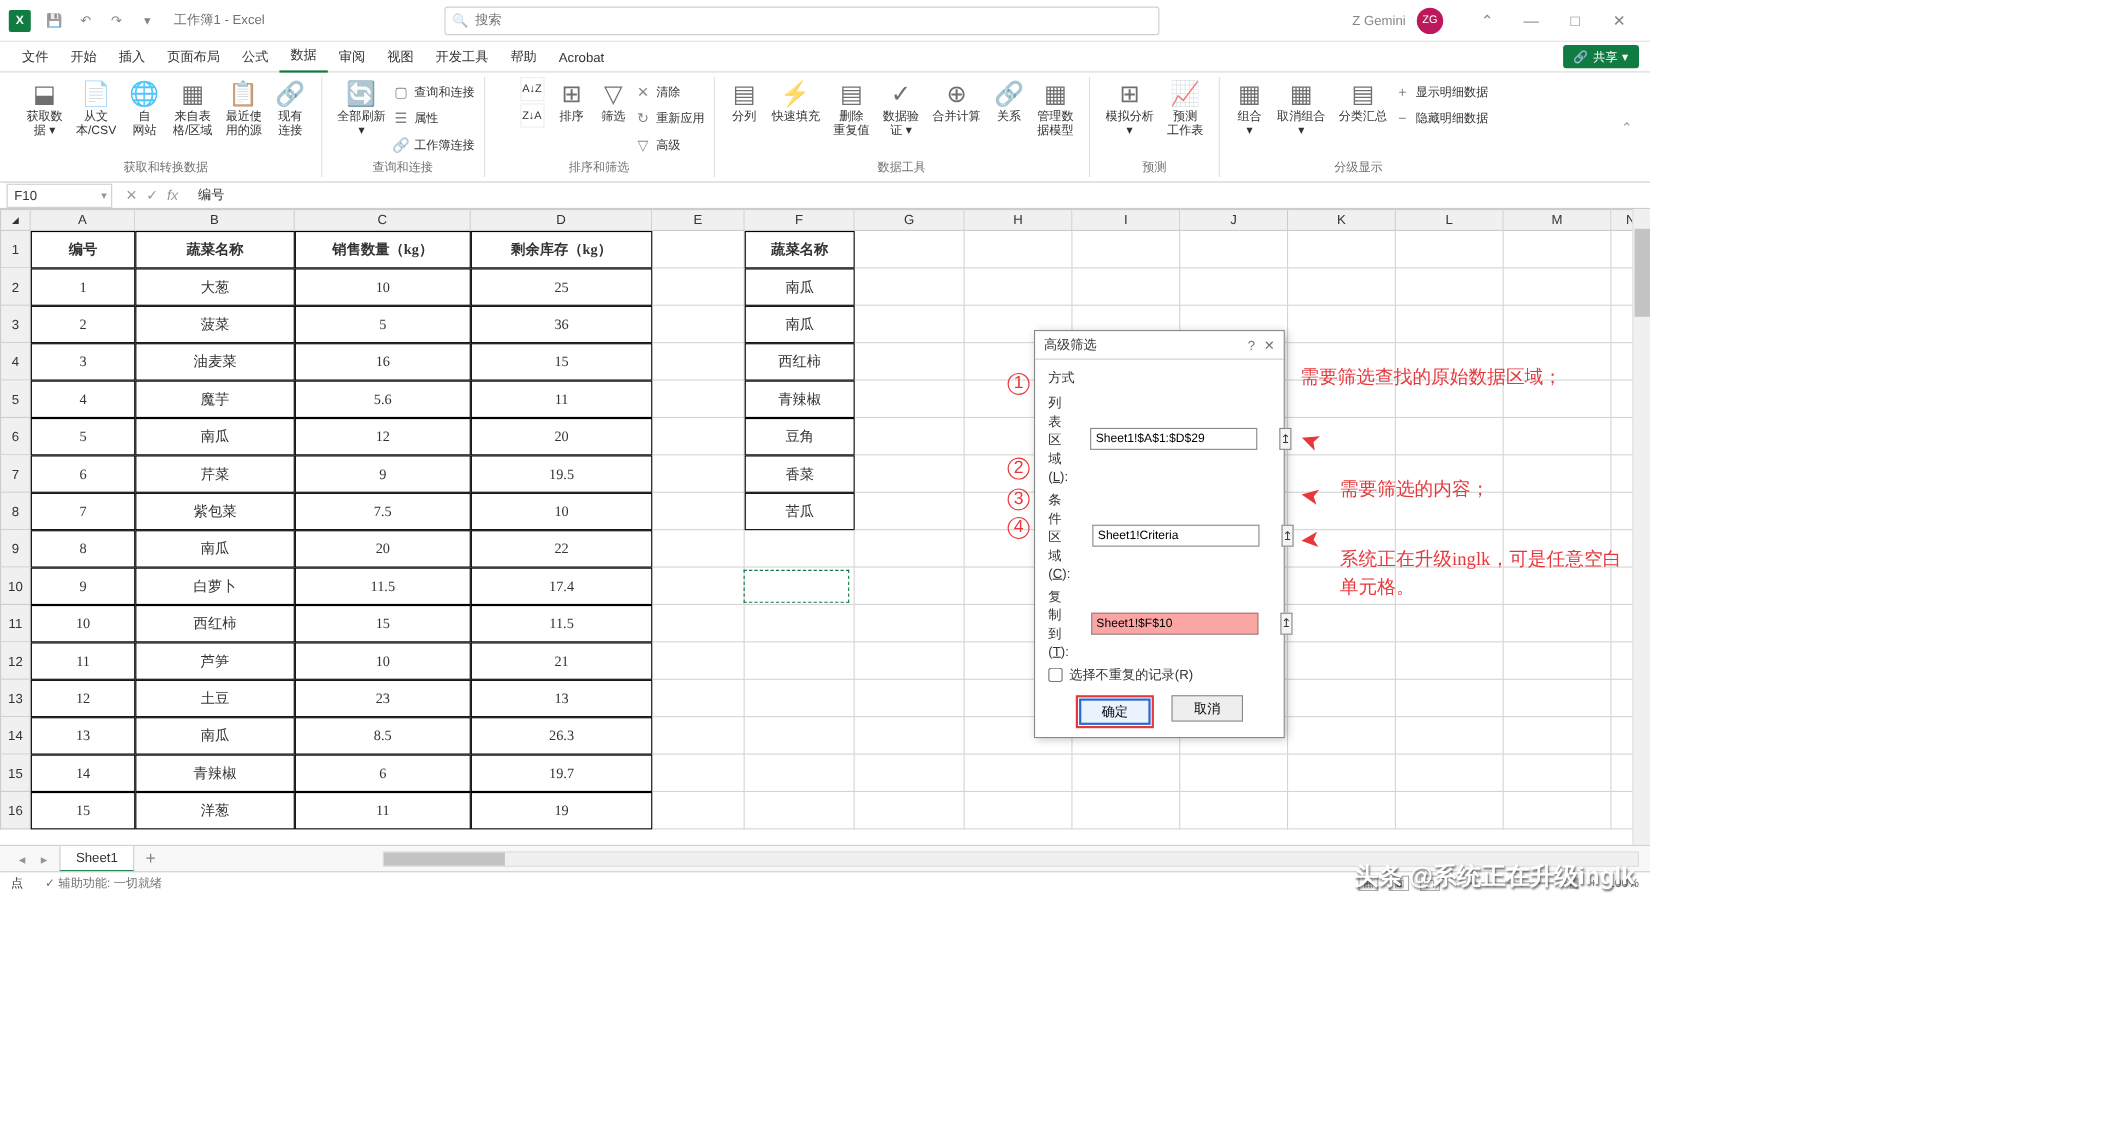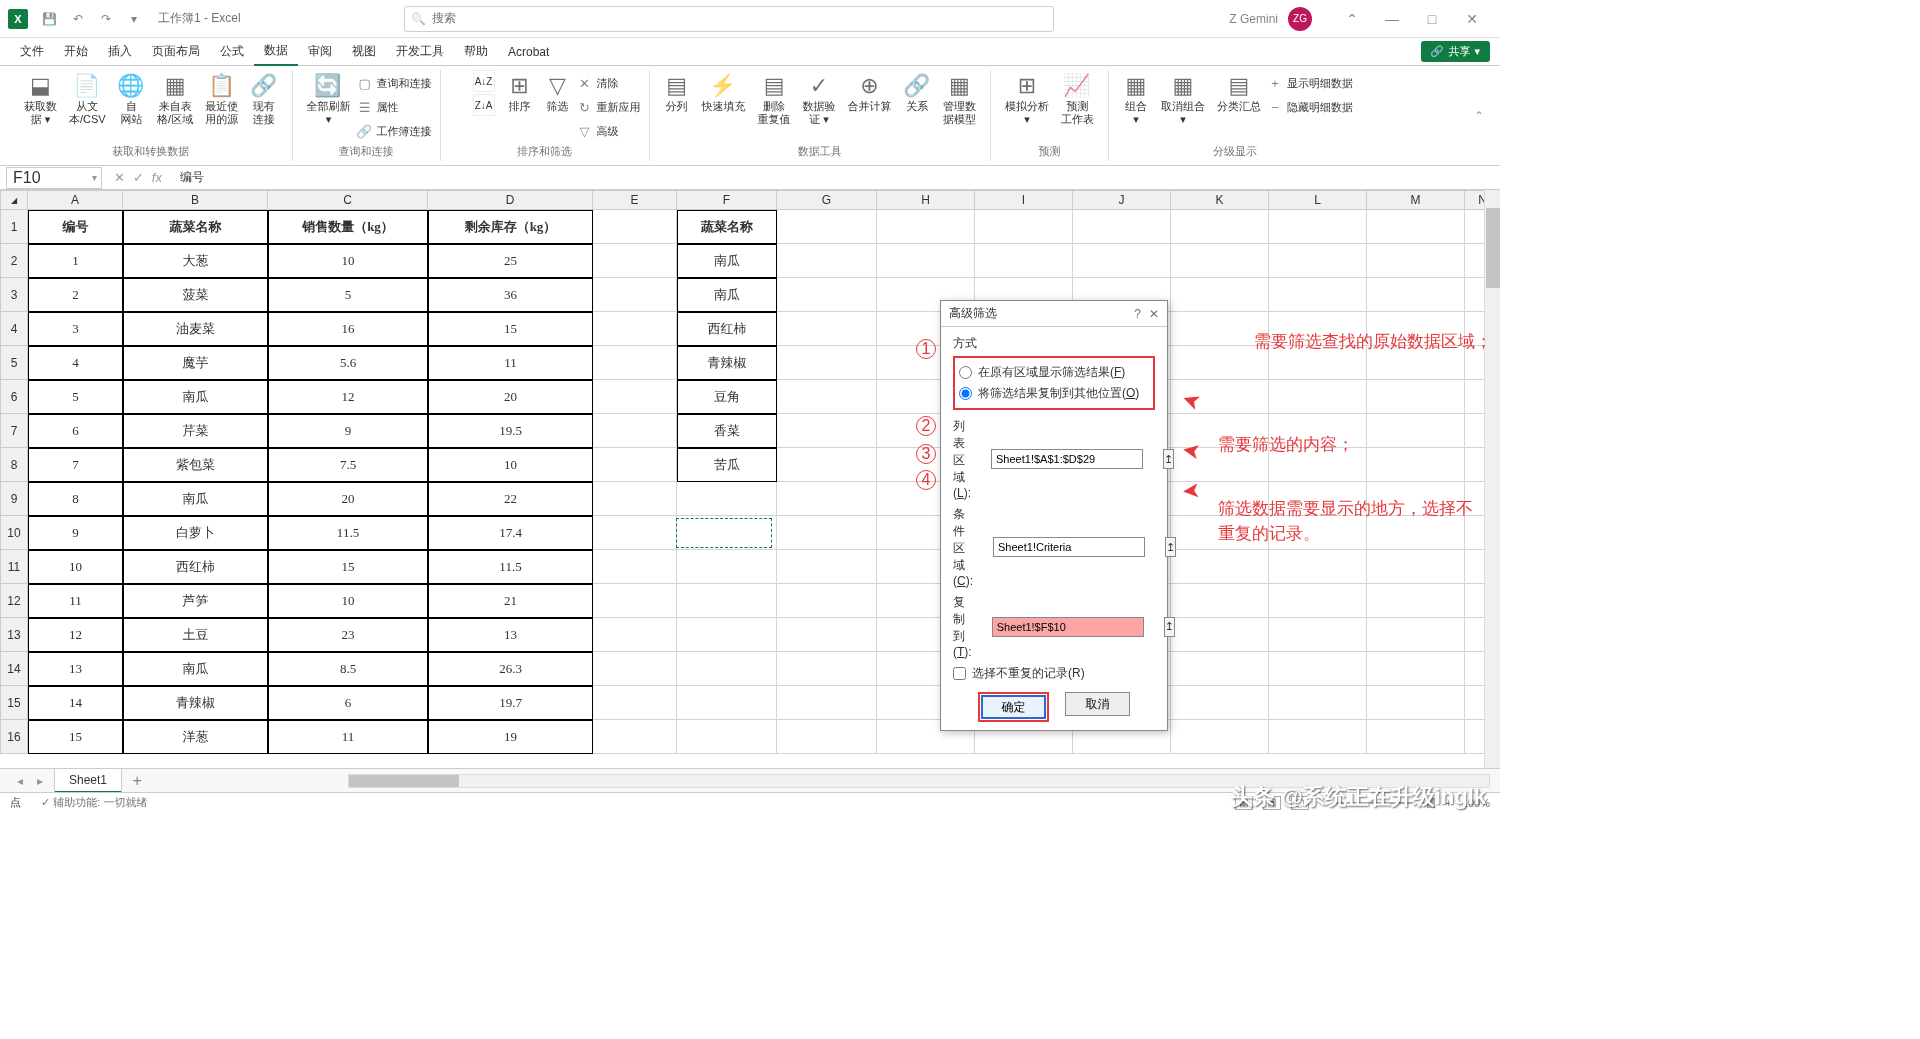--- a/index.html
+++ b/index.html
@@ -33,21 +33,21 @@
     .large-btn .icon { font-size: 22px; height: 28px; display: flex; align-items: center; opacity: 0.7; }
     .large-btn .lbl { font-size: 11px; white-space: pre; text-align: center; line-height: 13px; }
     .small-list { display: flex; flex-direction: column; gap: 2px; padding-top: 2px; }
     .small-btn { display: flex; align-items: center; gap: 4px; font-size: 11px; cursor: pointer; height: 22px; }
     .small-btn .icon { width: 16px; height: 16px; display: flex; align-items: center; justify-content: center; opacity: 0.6; font-size: 13px; }
     .sort-btns { display: flex; flex-direction: column; margin-right: 6px; }
     .sort-mini { width: 22px; height: 22px; border: 1px solid #eee; display: flex; align-items: center; justify-content: center; font-size: 10px; cursor: pointer; margin-bottom: 2px; margin-left: 24px; }
 
     
     .formula-bar { height: 24px; display: flex; align-items: center; border-bottom: 1px solid #ccc; }
-    .name-box { width: 96px; border: 1px solid #ccc; height: 22px; padding: 0 6px; display: flex; align-items: center; font-size: 16px; position: relative; margin-left: 6px; }
+    .name-box { width: 96px; border: 1px solid #ccc; height: 22px; padding: 0 6px; display: flex; align-items: center; font-size: 12px; position: relative; margin-left: 6px; }
     .name-box::after { content: "▾"; position: absolute; right: 4px; opacity: 0.5; font-size: 10px; }
     .fx-btns { display: flex; align-items: center; margin: 0 8px; opacity: 0.5; font-size: 13px; }
     .fx-btns span { margin: 0 4px; }
     .fx-input { flex: 1; padding: 0 6px; font-size: 12px; }
 
     
     .sheet-area { display: flex; height: 570px; position: relative; }
     .corner { width: 28px; height: 20px; background: #f0f0f0; border: 1px solid #ccc; display: flex; align-items: center; justify-content: center; font-size: 8px; }
     .col-row { display: flex; height: 20px; }
     .col-hdr { background: #f0f0f0; border: 1px solid #ccc; border-left: none; text-align: center; font-size: 12px; line-height: 18px; }
@@ -637,30 +637,20 @@
 <div class="dialog" style="left:940px;top:300px;">
   <div class="dlg-title">
     <span>高级筛选</span>
     <div class="dlg-btns">
       <span>?</span>
       <span>✕</span>
     </div>
   </div>
   <div class="dlg-body">
     <div style="margin-bottom:4px">方式</div>
-    <div class="dlg-radio-group">
-      <label class="dlg-radio">
-        <input type="radio" name="m" style="">
-          <span><span>在原有区域显示筛选结果(</span><span class="u">F</span>)</span>
-      </label>
-      <label class="dlg-radio">
-        <input type="radio" name="m" checked="" style="">
-          <span><span>将筛选结果复制到其他位置(</span><span class="u">O</span>)</span>
-      </label>
-    </div>
     <div class="dlg-field-row">
       <span class="fld-lbl"><span>列表区域(</span><span class="u">L</span>):</span>
       <input type="text" value="Sheet1!$A$1:$D$29" style="">
       <div class="range-btn">↥</div>
     </div>
     <div class="dlg-field-row">
       <span class="fld-lbl"><span>条件区域(</span><span class="u">C</span>):</span>
       <input type="text" value="Sheet1!Criteria" style="">
       <div class="range-btn">↥</div>
     </div>
@@ -679,23 +669,23 @@
         </span>
       <button>取消</button>
     </div>
   </div>
 </div>
 
 <div class="anno-num" style="left:916px;top:339px;">1</div>
 <div class="anno-num" style="left:916px;top:416px;">2</div>
 <div class="anno-num" style="left:916px;top:444px;">3</div>
 <div class="anno-num" style="left:916px;top:470px;">4</div>
-<div class="anno-text" style="left:1254px;top:331px;font-family:Liberation Mono, monospace;">需要筛选查找的原始数据区域；</div>
+<div class="anno-text" style="left:1182px;top:331px;">需要筛选查找的原始数据区域；</div>
 <div class="anno-text" style="left:1218px;top:433px;">需要筛选的内容；</div>
-<div class="anno-text" style="left:1218px;top:497px;">筛选数据需要显示的地方，选择不重复的记录。</div>
+<div class="anno-text" style="left:1218px;top:497px;">系统正在升级inglk，可是任意空白单元格。</div>
 <div class="arrow" style="left:1182px;top:388px;transform:rotate(200deg)">➤</div>
 <div class="arrow" style="left:1182px;top:438px;transform:rotate(190deg)">➤</div>
 <div class="arrow" style="left:1182px;top:478px;transform:rotate(175deg)">➤</div>
 
 <div class="sheet-tabs">
   <div class="nav-arrow">◂</div>
   <div class="nav-arrow">▸</div>
   <div class="sheet-tab">Sheet1</div>
   <div class="add-tab">+</div>
   <div class="scroll-track">

